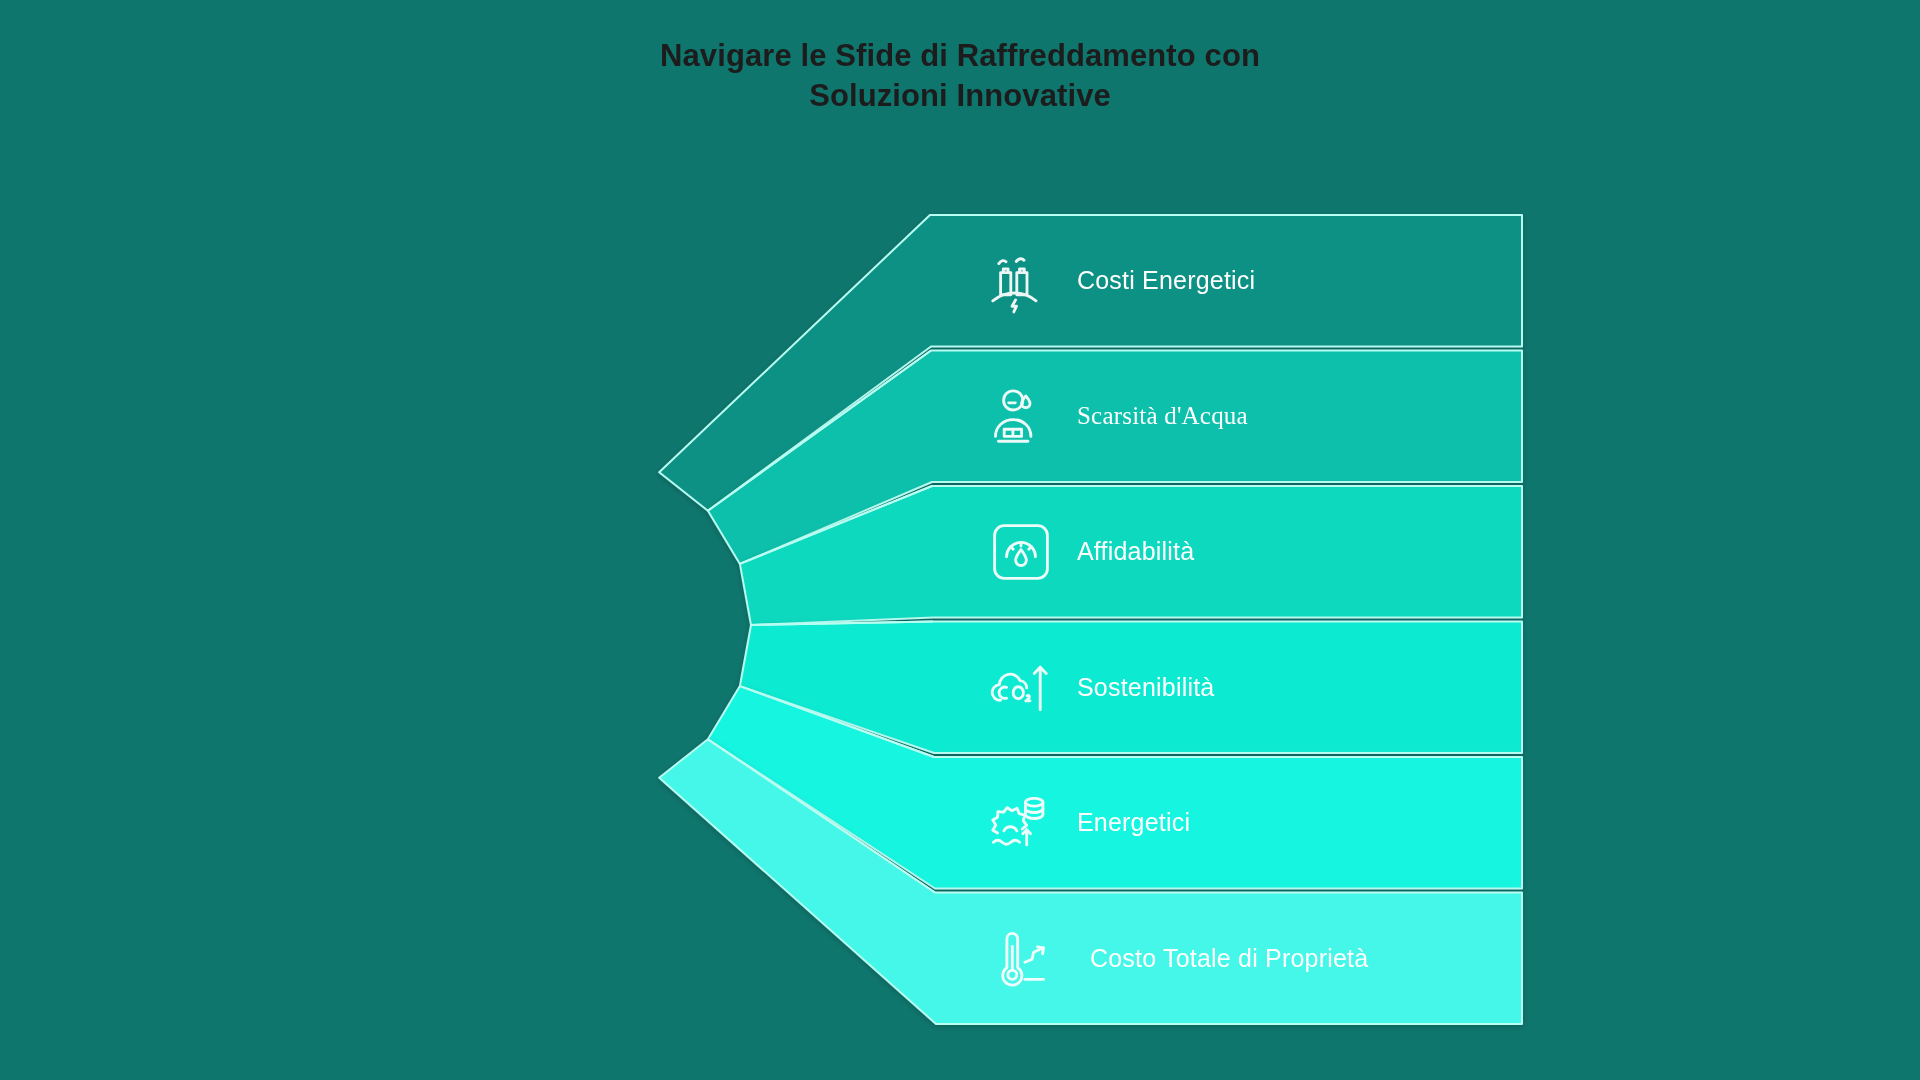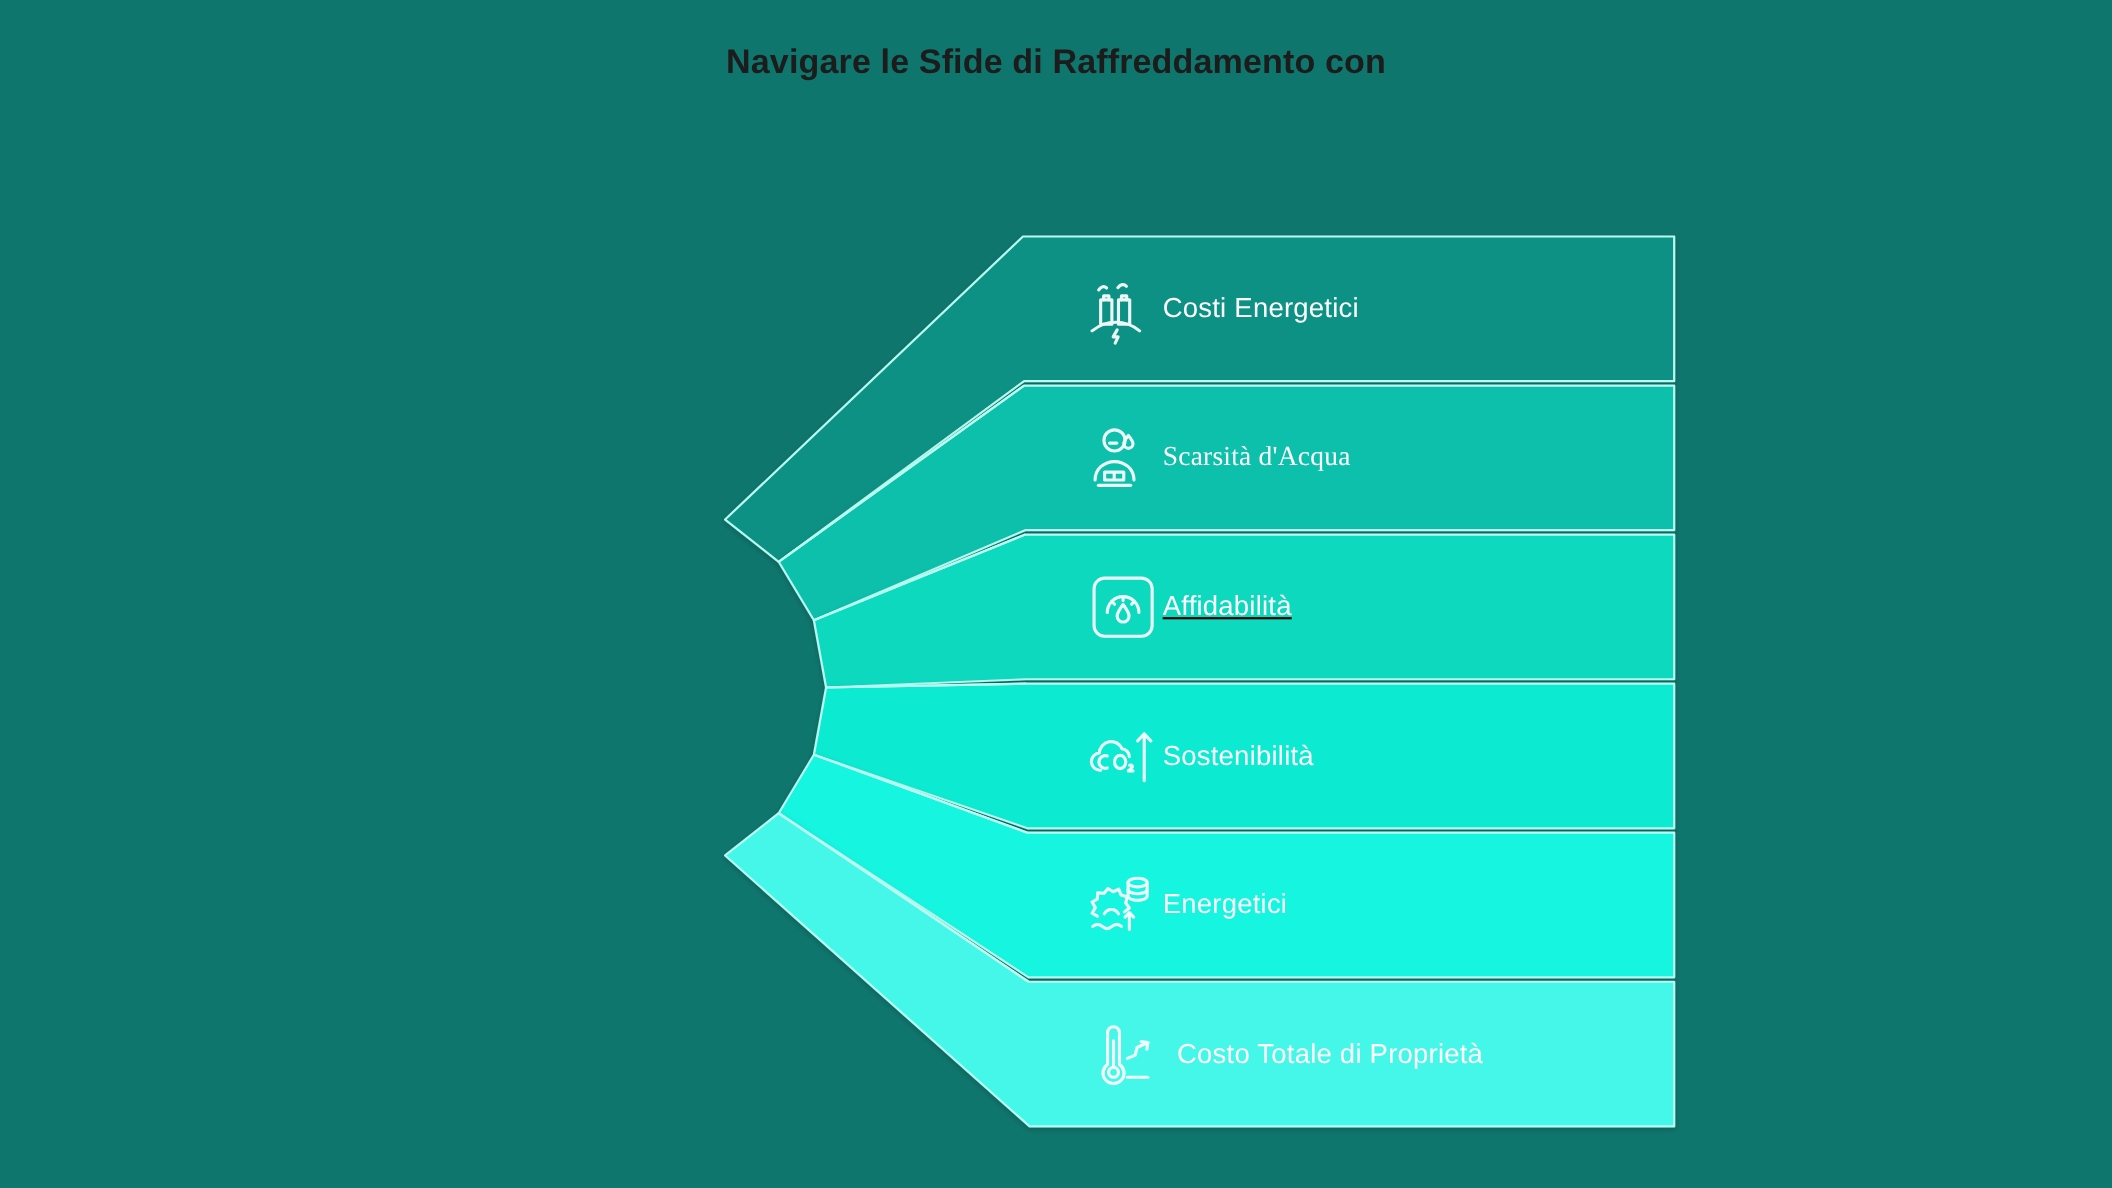--- a/index.html
+++ b/index.html
@@ -84,34 +84,36 @@
     left: 985px;
     height: 70px;
   }
   .row-icon {
     width: 72px;
     height: 72px;
     flex: 0 0 72px;
     display: block;
   }
   .row-label {
+    margin-left: 20px;
     font-size: 25px;
     color: #ffffff;
     font-weight: 400;
     white-space: nowrap;
     letter-spacing: 0.2px;
   }
 </style>
 </head>
 <body>
 
 <div id="canvas">
 
   <div id="title-block">
     <span class="title-line">Navigare le Sfide di Raffreddamento con</span>
+    <span class="title-line">Soluzioni Innovative</span>
   </div>
 
   <svg id="diagram" viewBox="0 0 1920 1080">
     <defs>
       <filter id="bandshadow" x="-12%" y="-30%" width="130%" height="180%">
         <feDropShadow dx="0" dy="2" stdDeviation="3" flood-color="#000000" flood-opacity="0.18"></feDropShadow>
       </filter>
     </defs>
 
     <g id="bands">
@@ -147,21 +149,21 @@
         <svg class="row-icon" viewBox="0 0 24 24" fill="none" stroke="#ffffff" stroke-width="0.95" stroke-linecap="round" stroke-linejoin="round" opacity="0.92">
           <circle cx="9.4" cy="6.8" r="3.2"></circle>
           <path d="M7.9 7.6h2.2"></path>
           <path d="M13.6 5.3c.9 1.1 1.4 1.8 1.4 2.5a1.4 1.4 0 01-2.8 0c0-.7.5-1.4 1.4-2.5z"></path>
           <path d="M3.5 18.8c0-3.3 2.7-5.6 5.9-5.6s5.9 2.3 5.9 5.6"></path>
           <path d="M6.4 18.8v-2.4h5.8v2.4zM9.3 16.4v2.4"></path>
           <path d="M4.5 20.4h9.8"></path>
         </svg>
         <span class="row-label">Scarsità d'Acqua</span>
       </div>
-      <div class="row-overlay" style="top: 516.75px; text-decoration: underline;">
+      <div class="row-overlay" style="top: 516.75px;">
         <svg class="row-icon" viewBox="0 0 24 24" fill="none" stroke="#ffffff" stroke-width="0.95" stroke-linecap="round" stroke-linejoin="round" opacity="0.92">
           <rect x="3.2" y="3.2" width="17.6" height="17.6" rx="3.2"></rect>
           <path d="M7.2 13.6a4.8 4.8 0 019.6 0"></path>
           <path d="M12 8.8v1.2M8.6 10.2l.8.9M15.4 10.2l-.8.9"></path>
           <path d="M12 11.2c1.2 1.6 1.8 2.6 1.8 3.5a1.8 1.8 0 11-3.6 0c0-.9.6-1.9 1.8-3.5z"></path>
         </svg>
         <span class="row-label">Affidabilità</span>
       </div>
       <div class="row-overlay" style="top: 652.25px; align-items: center;">
         <svg class="row-icon" viewBox="0 0 24 24" fill="none" stroke="#ffffff" stroke-width="0.95" stroke-linecap="round" stroke-linejoin="round" opacity="0.92">

